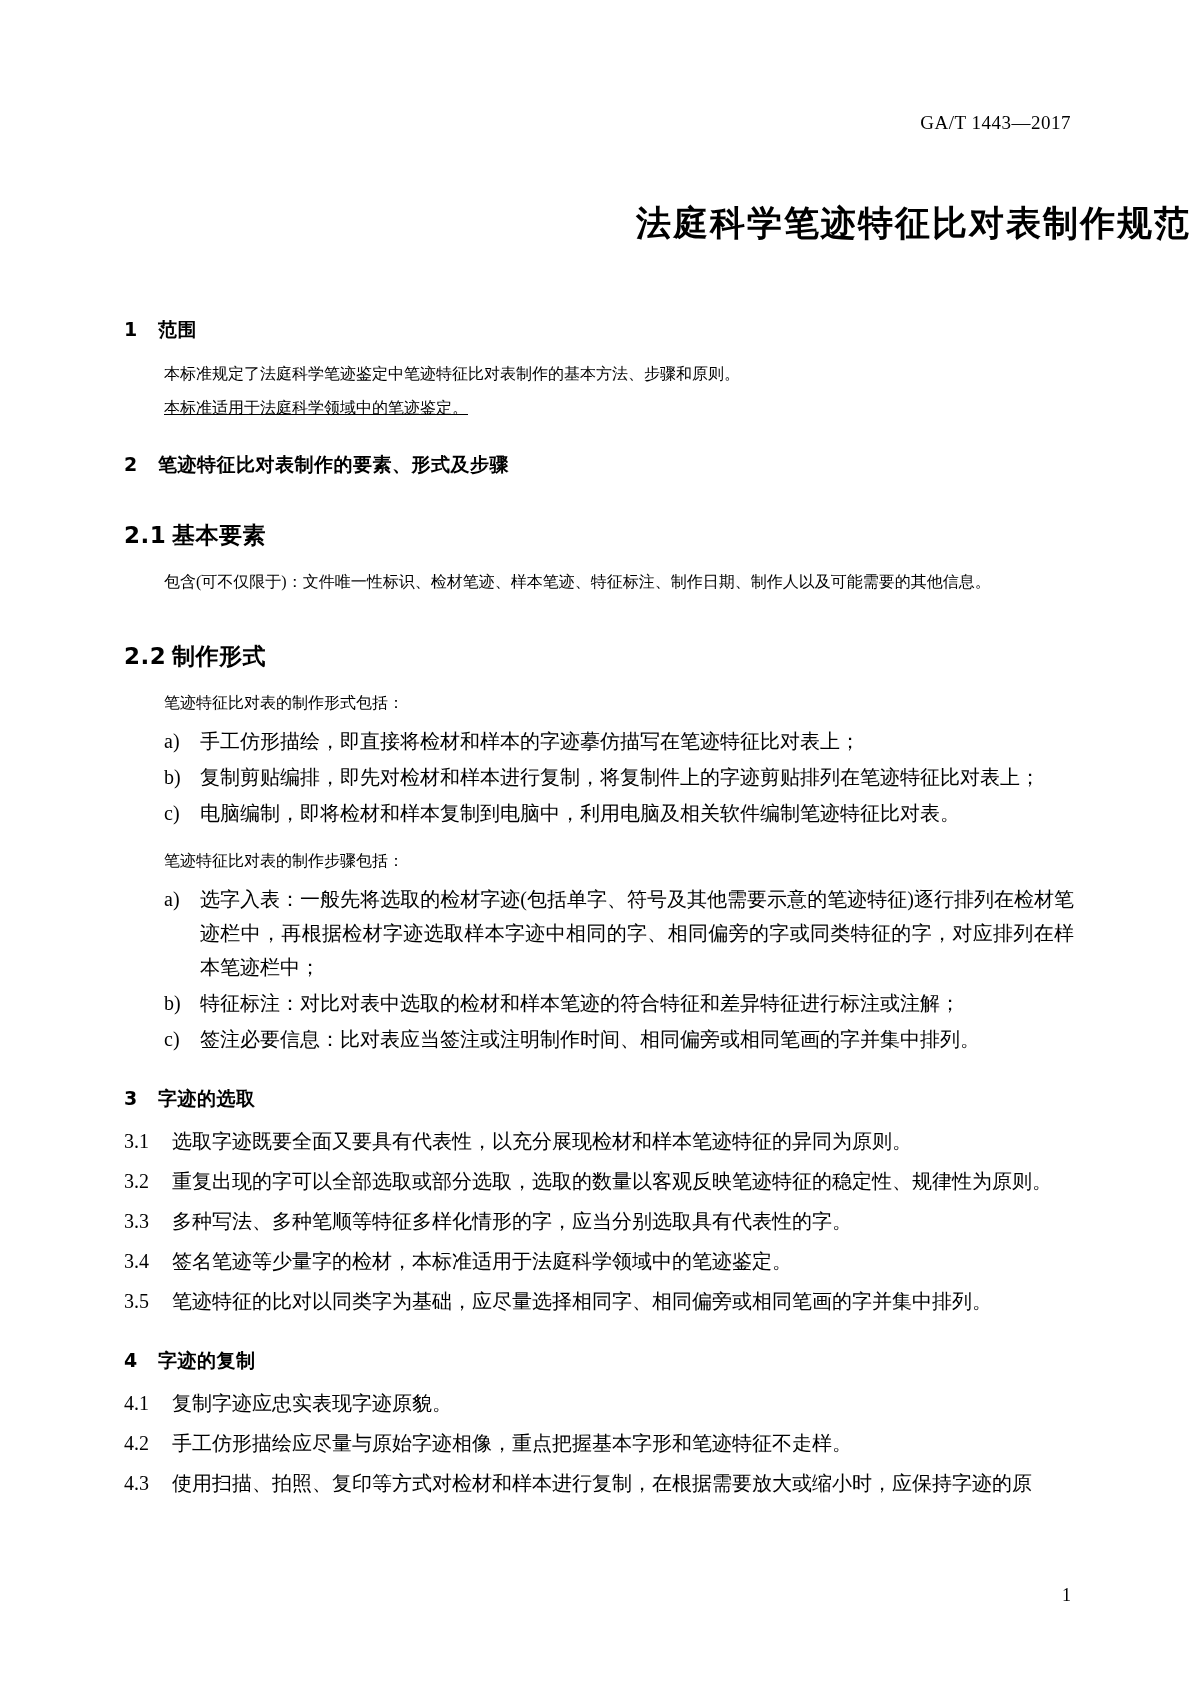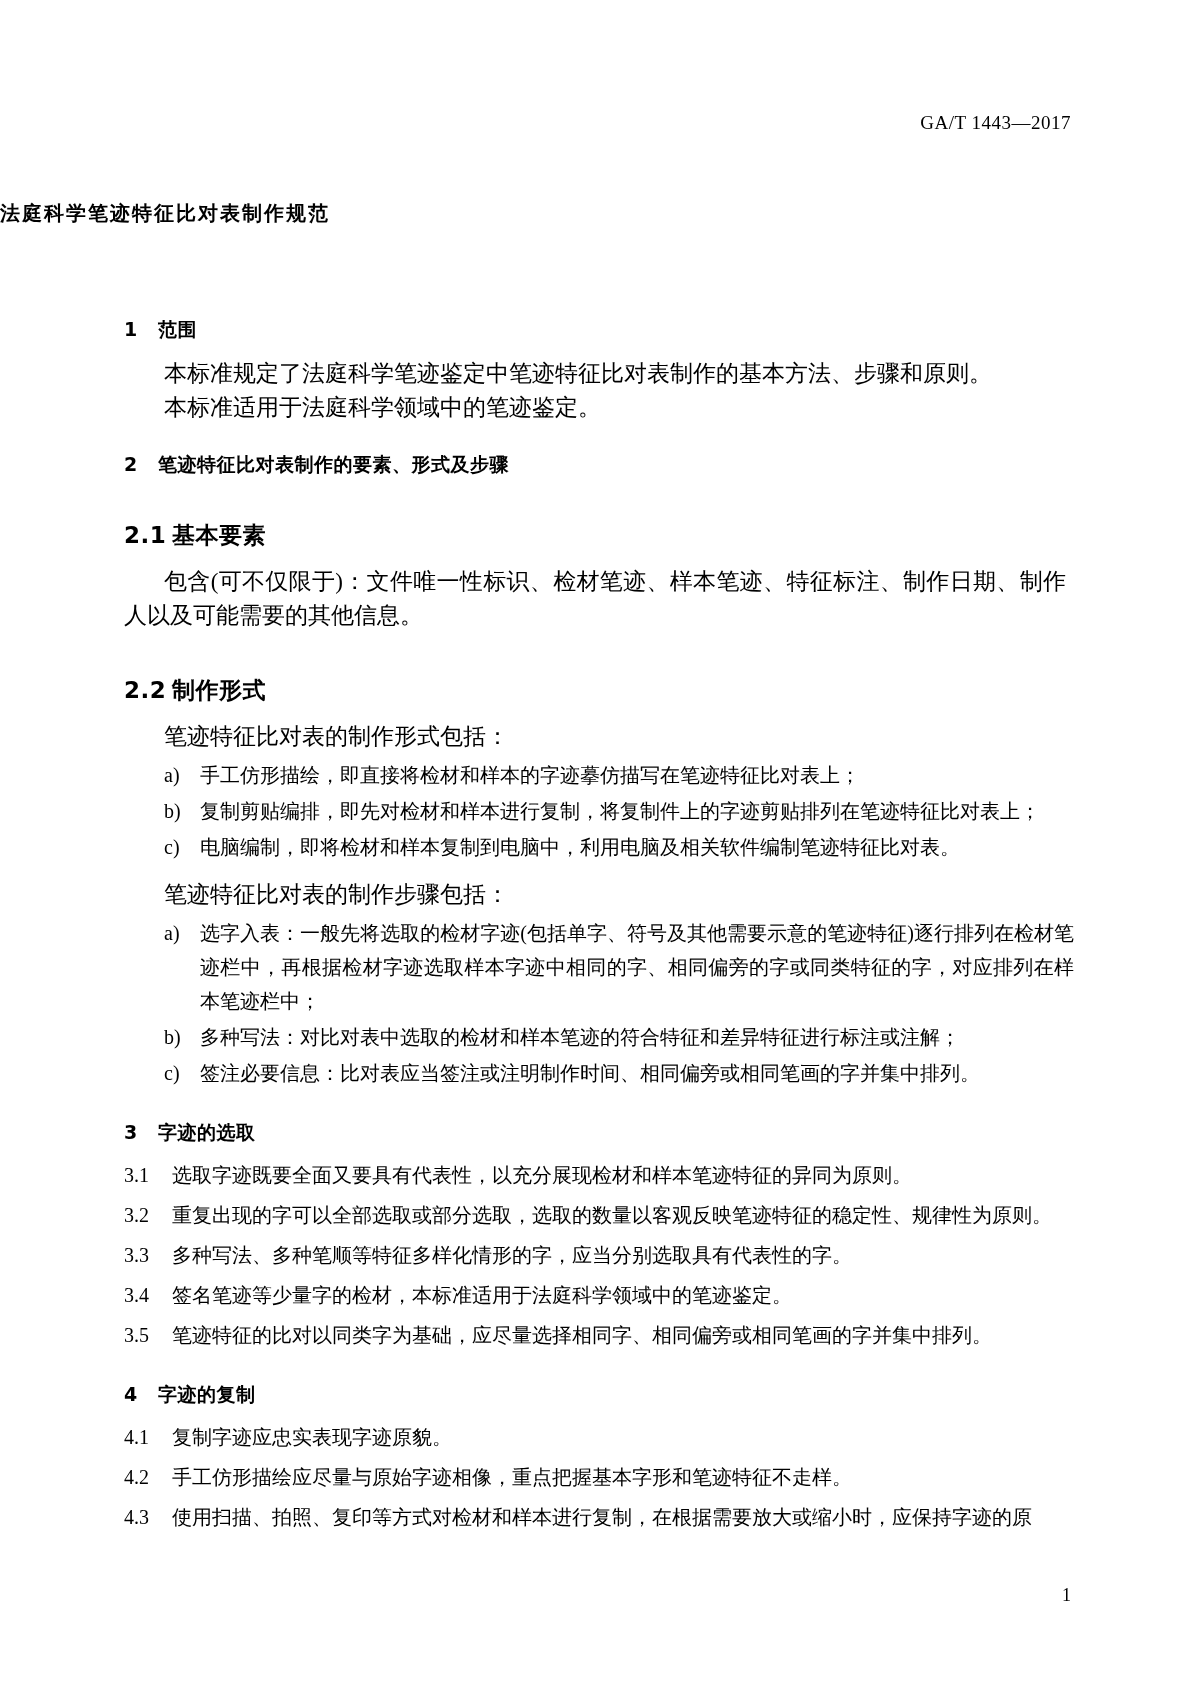--- a/index.html
+++ b/index.html
@@ -28,23 +28,23 @@
     font-family: "Liberation Serif", "DejaVu Serif", serif;
     font-size: 19px;
     letter-spacing: 0.5px;
     white-space: nowrap;
   }
   .doc-title {
     position: absolute;
     top: 200px;
     left: 0;
     right: 0;
-    text-align: left;
+    text-align: right;
     font-family: Liberation Serif, serif;
-    font-size: 20px;
+    font-size: 35px;
     font-weight: bold;
     letter-spacing: 2px;
   }
   .content {
     position: absolute;
     top: 290px;
     left: 124px;
     width: 950px;
   }
   .h1 {
@@ -63,21 +63,21 @@
     font-size: 23px;
     font-weight: bold;
     margin: 42px 0 0 0;
     letter-spacing: 0.5px;
   }
   .h2 .num {
     display: inline-block;
     width: 48px;
   }
   .para {
-    font-size: 23px;
+    font-size: 16px;
     line-height: 34px;
     margin: 14px 8px 0 0;
     text-indent: 40px;
     text-align: justify;
   }
   .numbered {
     font-size: 20px;
     line-height: 34px;
     margin: 6px 0 0 0;
     display: flex;
@@ -131,21 +131,21 @@
 <div class="page">
 
   <div class="header-std">GA/T 1443—2017</div>
 
   <div class="doc-title">法庭科学笔迹特征比对表制作规范</div>
 
   <div class="content">
 
     <div class="h1"><span class="num">1</span><span>范围</span></div>
     <div class="para">本标准规定了法庭科学笔迹鉴定中笔迹特征比对表制作的基本方法、步骤和原则。</div>
-    <div class="para" style="margin-top:0;">本标准适用于法庭科学领域中的笔迹鉴定。</div>
+    <div class="para" style="margin-top:0;text-decoration:underline;">本标准适用于法庭科学领域中的笔迹鉴定。</div>
 
     <div class="h1"><span class="num">2</span><span>笔迹特征比对表制作的要素、形式及步骤</span></div>
 
     <div class="h2"><span class="num">2.1</span><span>基本要素</span></div>
     <div class="para">包含(可不仅限于)：文件唯一性标识、检材笔迹、样本笔迹、特征标注、制作日期、制作人以及可能需要的其他信息。</div>
 
     <div class="h2"><span class="num">2.2</span><span>制作形式</span></div>
     <div class="para">笔迹特征比对表的制作形式包括：</div>
     <div class="list">
       <div class="list-item">
@@ -163,21 +163,21 @@
     </div>
 
     <div class="para">笔迹特征比对表的制作步骤包括：</div>
     <div class="list">
       <div class="list-item">
         <span class="marker">a)</span>
         <span class="ltext">选字入表：一般先将选取的检材字迹(包括单字、符号及其他需要示意的笔迹特征)逐行排列在检材笔迹栏中，再根据检材字迹选取样本字迹中相同的字、相同偏旁的字或同类特征的字，对应排列在样本笔迹栏中；</span>
       </div>
       <div class="list-item">
         <span class="marker">b)</span>
-        <span class="ltext">多种写法：对比对表中选取的检材和样本笔迹的符合特征和差异特征进行标注或注解；</span>
+        <span class="ltext">特征标注：对比对表中选取的检材和样本笔迹的符合特征和差异特征进行标注或注解；</span>
       </div>
       <div class="list-item">
         <span class="marker">c)</span>
         <span class="ltext">签注必要信息：比对表应当签注或注明制作时间、相同偏旁或相同笔画的字并集中排列。</span>
       </div>
     </div>
 
     <div class="h1 block-gap-large"><span class="num">3</span><span>字迹的选取</span></div>
     <div class="sub-block">
       <div class="numbered">

